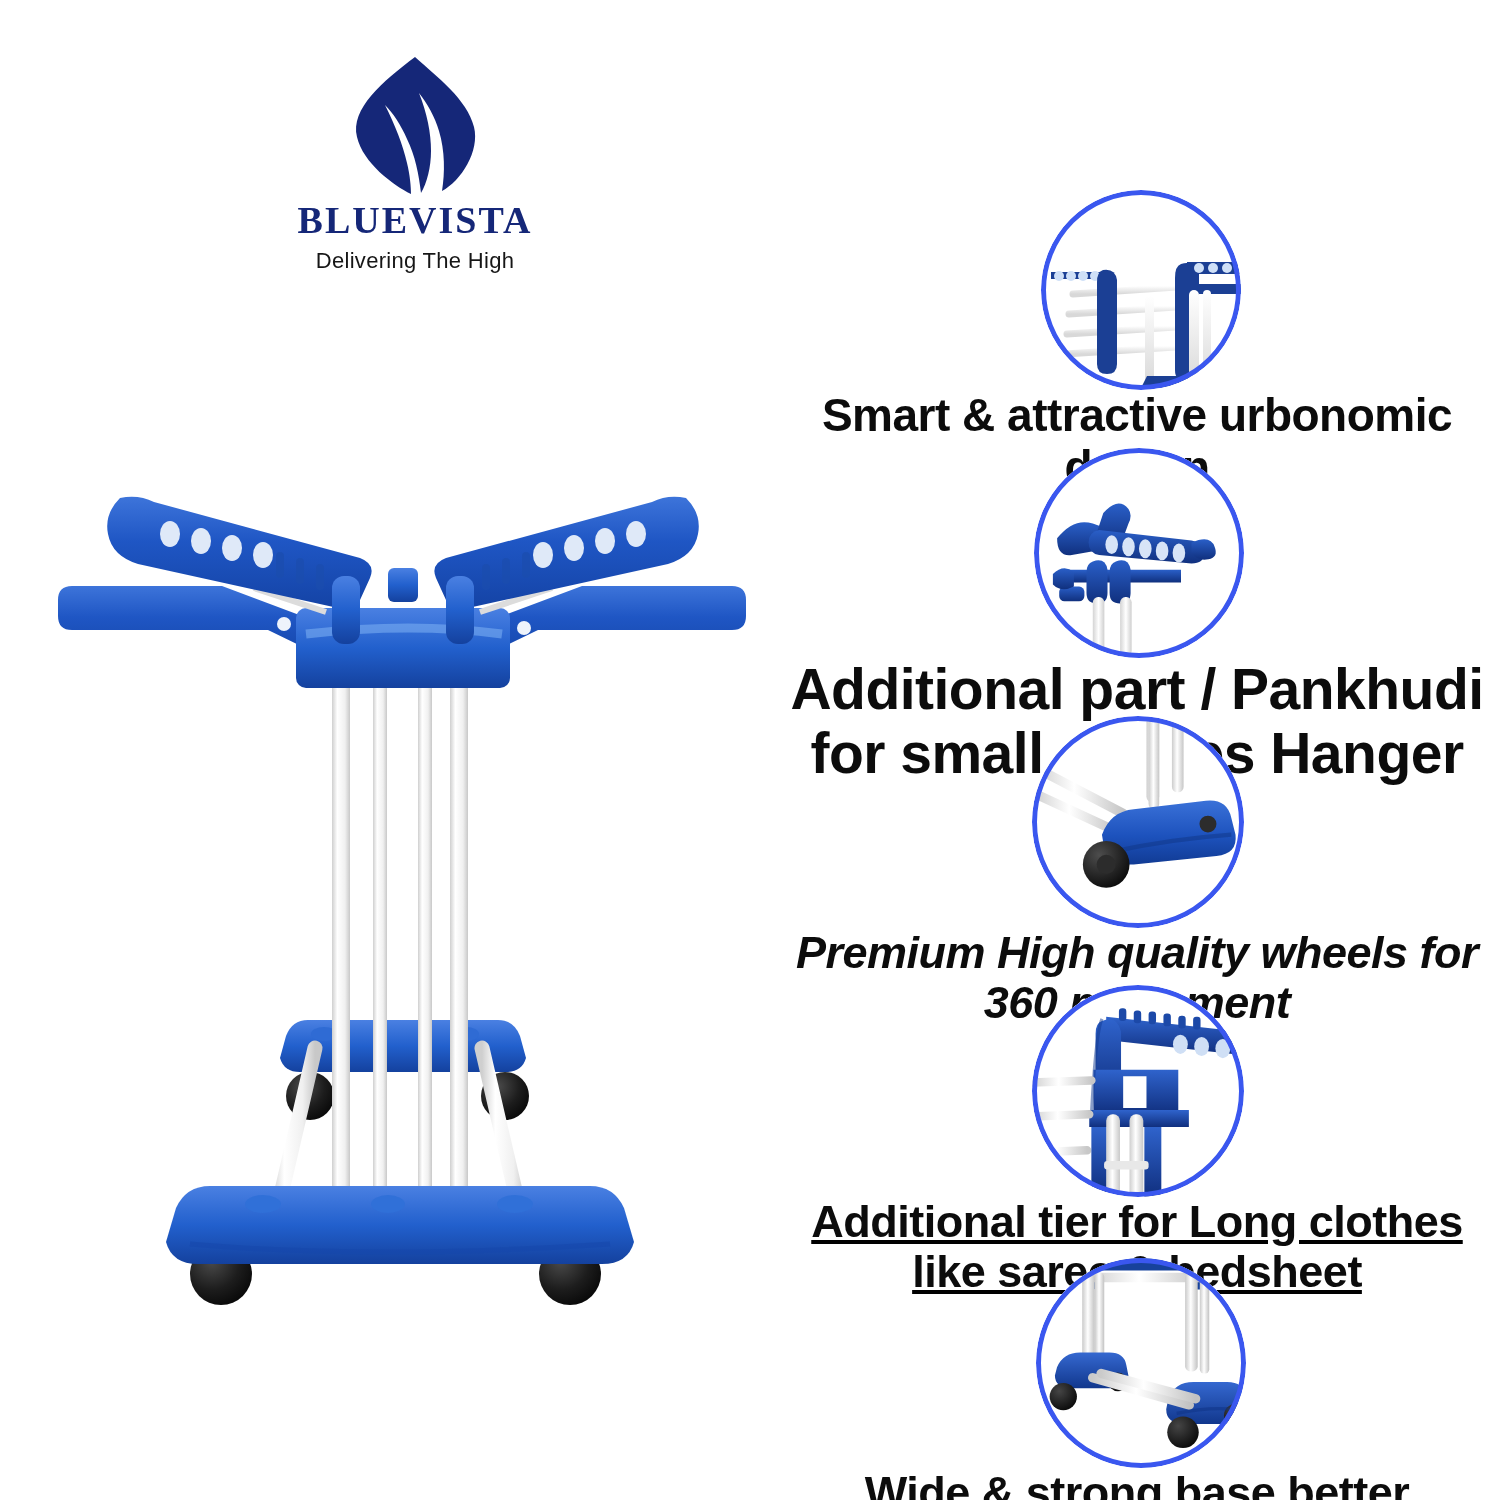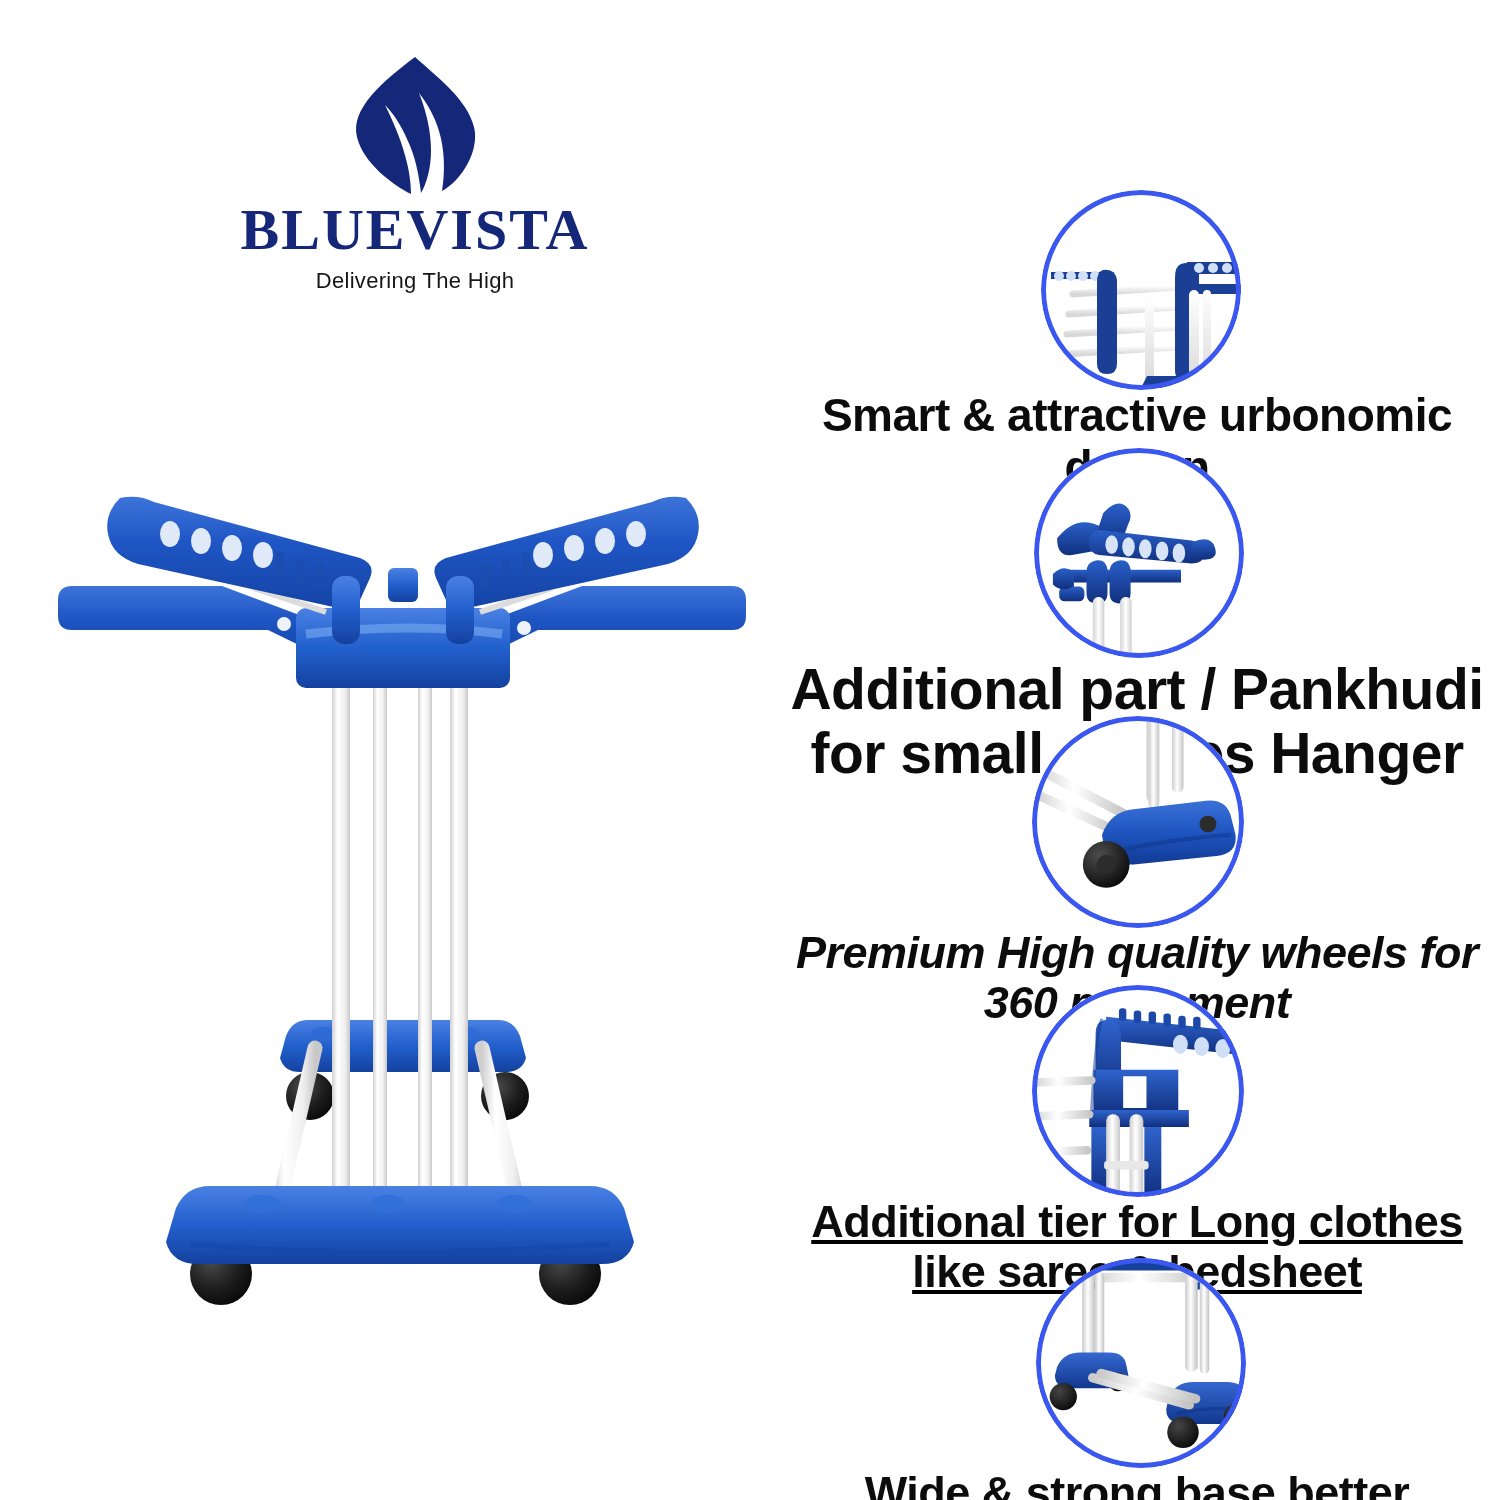--- a/index.html
+++ b/index.html
@@ -14,21 +14,21 @@
   
   #brand {
     position: absolute; left: 180px; top: 55px; width: 470px; height: 240px;
     display: flex; flex-direction: column; align-items: center; justify-content: flex-start;
   }
   #logo-mark { width: 132px; height: 140px; display: block; }
   #brand-name {
     margin-top: 6px;
     font-family: "Liberation Serif", serif;
     font-weight: bold;
-    font-size: 58px;
+    font-size: 38px;
     letter-spacing: 2px;
     color: #152778;
     line-height: 1;
   }
   #brand-tagline {
     margin-top: 9px;
     font-family: "Liberation Sans", sans-serif;
     font-size: 22px;
     font-weight: normal;
     color: #161616;

